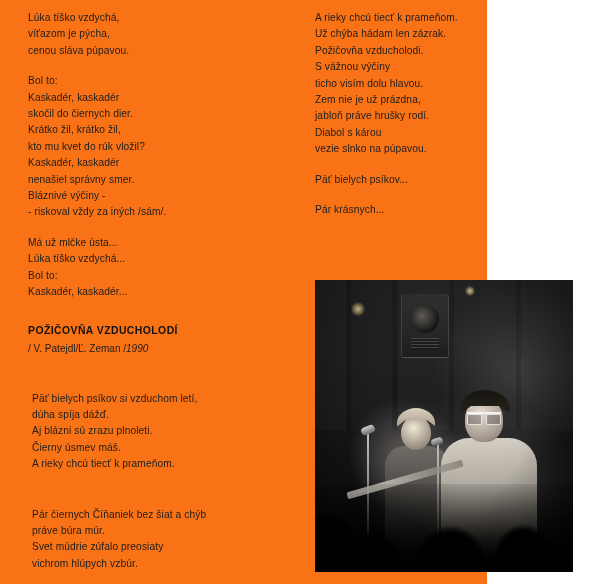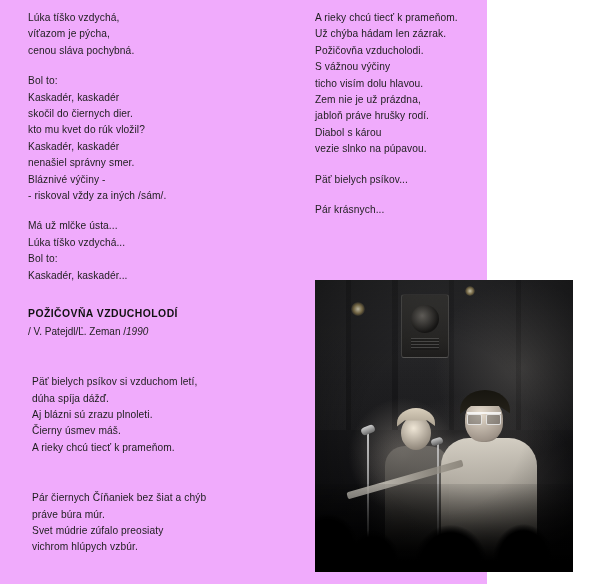--- a/index.html
+++ b/index.html
@@ -11,21 +11,21 @@
     height: 584px;
     background: #ffffff;
     font-family: "Liberation Sans", sans-serif;
     color: #1a1a1a;
     overflow: hidden;
   }
   .page {
     position: relative;
     width: 487px;
     height: 584px;
-    background: #f0abfc;
+    background: #f97316;
   }
   .col {
     position: absolute;
     top: 0;
   }
   .col-left {
     left: 28px;
     width: 255px;
     top: 10px;
   }
@@ -215,27 +215,28 @@
 </head>
 <body>
 
 <div class="page">
 
   <div class="col col-left">
 
     <div class="stanza">
       <div class="line">Lúka tíško vzdychá,</div>
       <div class="line">víťazom je pýcha,</div>
-      <div class="line">cenou sláva pochybná.</div>
+      <div class="line">cenou sláva púpavou.</div>
     </div>
 
     <div class="stanza">
       <div class="line">Bol to:</div>
       <div class="line">Kaskadér, kaskadér</div>
       <div class="line">skočil do čiernych dier.</div>
+      <div class="line">Krátko žil, krátko žil,</div>
       <div class="line">kto mu kvet do rúk vložil?</div>
       <div class="line">Kaskadér, kaskadér</div>
       <div class="line">nenašiel správny smer.</div>
       <div class="line">Bláznivé výčiny -</div>
       <div class="line">- riskoval vždy za iných /sám/.</div>
     </div>
 
     <div class="stanza">
       <div class="line">Má už mlčke ústa...</div>
       <div class="line">Lúka tíško vzdychá...</div>

